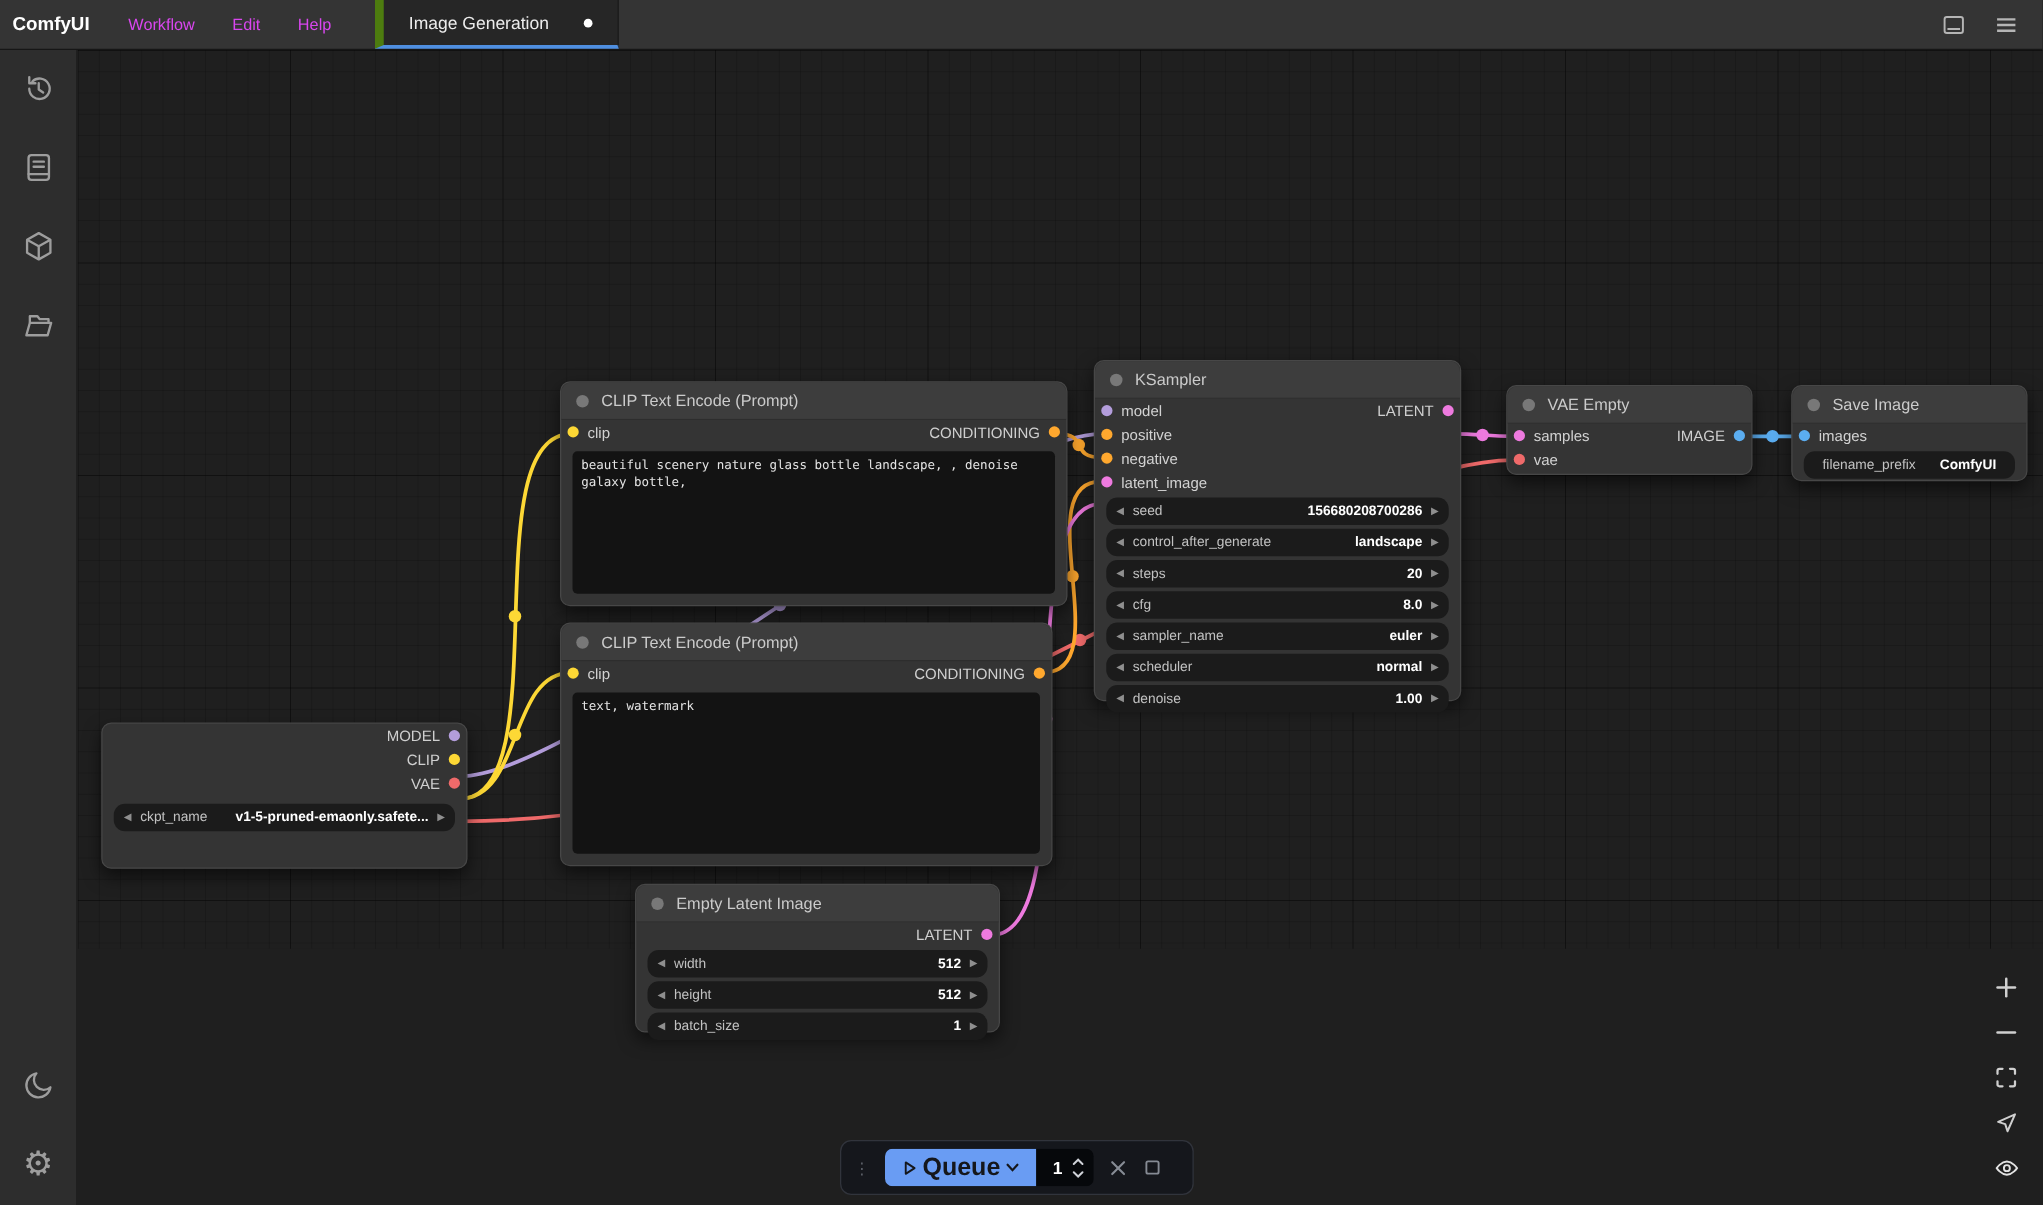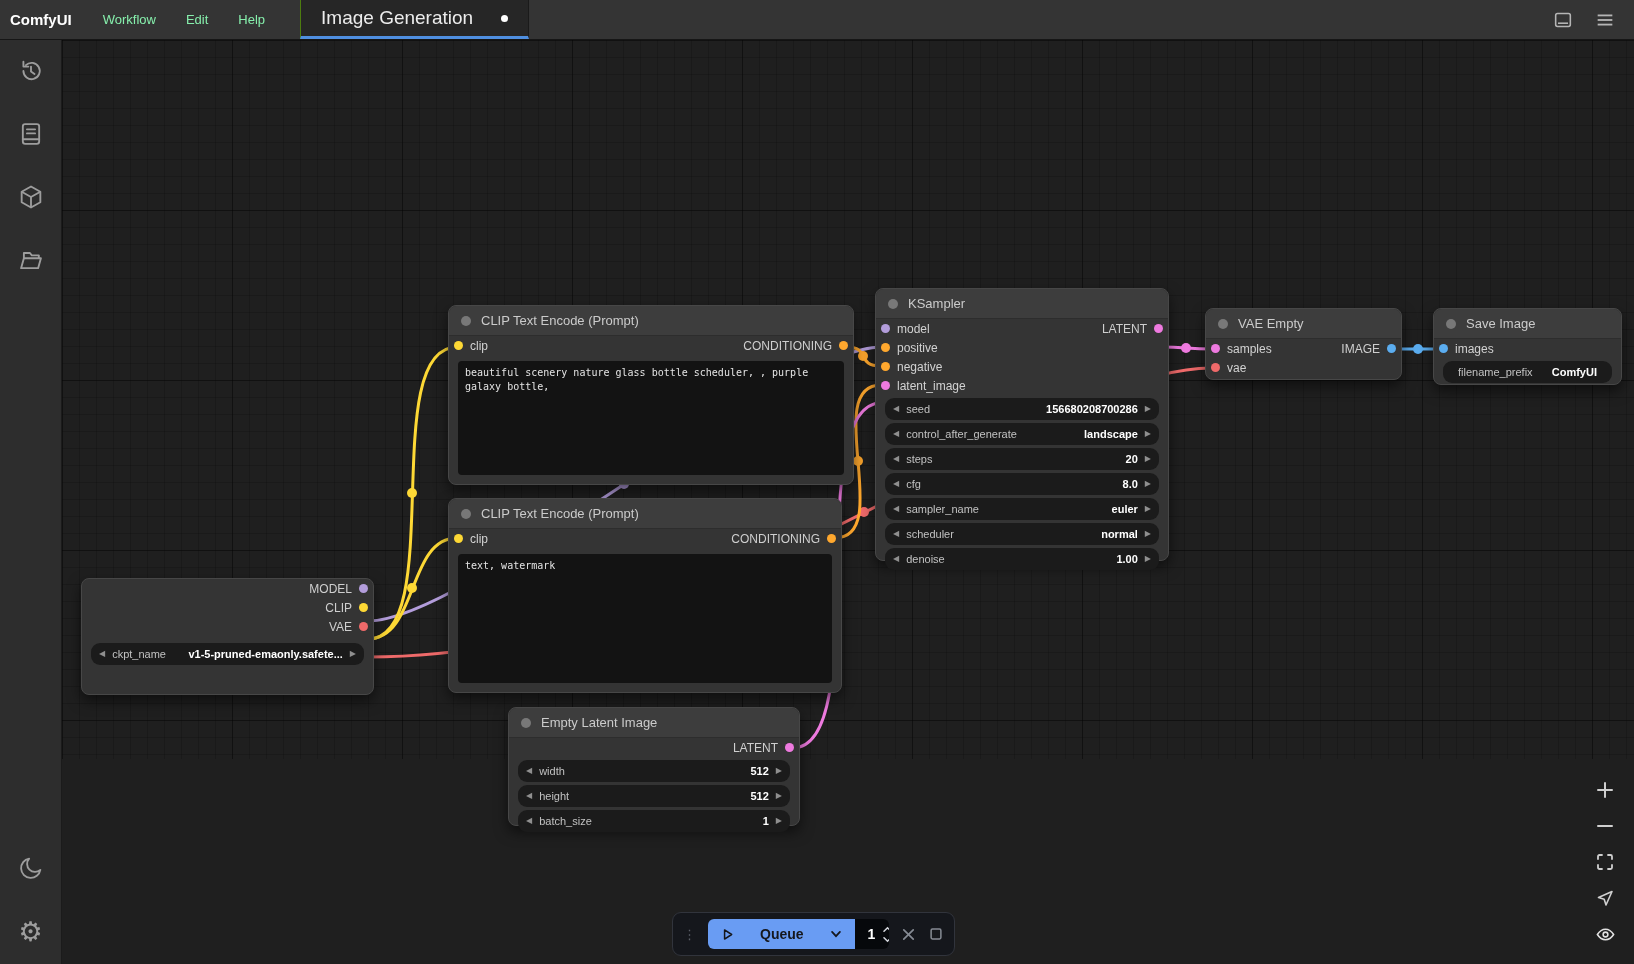--- a/index.html
+++ b/index.html
@@ -4,24 +4,24 @@
 <style>
   * { margin:0; padding:0; box-sizing:border-box; }
   html,body { width:1634px; height:964px; overflow:hidden; background:#1f1f1f;
               font-family:"Liberation Sans", sans-serif; }
 
   
   .menubar { position:fixed; top:0; left:0; right:0; height:40px; background:#343434;
              display:flex; align-items:stretch; z-index:50; border-bottom:1px solid #161616;}
   .logo { display:flex; align-items:center; padding:0 16px 0 10px; color:#fff;
           font-weight:bold; font-size:15px; }
-  .menu-item { display:flex; align-items:center; padding:0 15px; color:#86efac; font-size:13px; cursor:default; }
+  .menu-item { display:flex; align-items:center; padding:0 15px; color:#d946ef; font-size:13px; cursor:default; }
   .tab { margin-left:20px; display:flex; align-items:center; gap:28px; padding:0 20px;
-         background:#262626; border-left:1px solid #4d7c0f; border-right:1px solid #1a1a1a;
-         border-bottom:3px solid #4f8fe0; color:#ececec; font-size:19px; }
+         background:#262626; border-left:7px solid #4d7c0f; border-right:1px solid #1a1a1a;
+         border-bottom:3px solid #4f8fe0; color:#ececec; font-size:14px; }
   .tab-dot { width:7px; height:7px; border-radius:50%; background:#fff; }
   .menubar-right { margin-left:auto; display:flex; align-items:center; gap:20px; padding-right:18px; }
   .menubar-right svg { display:block; }
 
   
   .sidebar { position:fixed; top:40px; left:0; bottom:0; width:62px; background:#2d2d2d;
              border-right:1px solid #1b1b1b; display:flex; flex-direction:column;
              align-items:center; padding:16px 0 18px; z-index:40; }
   .side-icon { width:30px; height:30px; display:flex; align-items:center; justify-content:center;
                margin-bottom:33px; color:#9d9d9d; }
@@ -77,22 +77,22 @@
   
   .c-model { background:#b39ddb; } .c-clip { background:#fdd835; } .c-vae { background:#ef6a6a; }
   .c-cond { background:#ffa82e; } .c-latent { background:#ee7adf; } .c-image { background:#5badf0; }
 
   
   .queue-bar { position:absolute; left:610px; top:872px; width:283px; height:44px;
                background:#15171c; border:1px solid #31343c; border-radius:9px; z-index:6;
                display:flex; align-items:center; padding:0 10px; gap:11px; }
   .drag-dots { color:#5c6068; font-size:13px; letter-spacing:1px; line-height:1; }
   .queue-group { display:flex; height:30px; border-radius:6px; overflow:hidden; }
-  .queue-btn { display:flex; align-items:center; gap:25px; background:#699cf3; color:#15171c;
-               padding:0 12px; font-size:14px; font-weight:bold; }
+  .queue-btn { display:flex; align-items:center; gap:3px; background:#699cf3; color:#15171c;
+               padding:0 12px; font-size:20px; font-weight:bold; }
   .queue-count { display:flex; align-items:center; background:#06080b; color:#fff;
                  padding:0 7px 0 13px; gap:7px; font-size:14px; font-weight:bold; }
   .steppers { display:flex; flex-direction:column; justify-content:center; gap:3px; }
   .bar-icon { display:flex; align-items:center; justify-content:center; color:#868b94; }
 
   
   .zoom-controls { position:absolute; right:16px; top:738px; display:flex; flex-direction:column;
                    gap:12px; z-index:6; }
   .zctl { width:26px; height:24px; display:flex; align-items:center; justify-content:center; color:#cfcfcf; }
 </style>
@@ -196,21 +196,21 @@
     <div class="port-row">
       <span class="in-group">
           <span class="port-dot c-clip"></span>
         <span class="in-label">clip</span>
         </span>
       <span class="out-group">
           <span class="out-label">CONDITIONING</span>
         <span class="port-dot c-cond"></span>
         </span>
     </div>
-    <div class="prompt-box">beautiful scenery nature glass bottle scheduler, , purple galaxy bottle,</div>
+    <div class="prompt-box">beautiful scenery nature glass bottle landscape, , denoise galaxy bottle,</div>
   </div>
 
   <div class="node" id="node-clip2">
     <div class="node-header">
       <span class="collapse-dot"></span>
       <span class="node-title">CLIP Text Encode (Prompt)</span>
     </div>
     <div class="port-row">
       <span class="in-group">
           <span class="port-dot c-clip"></span>

